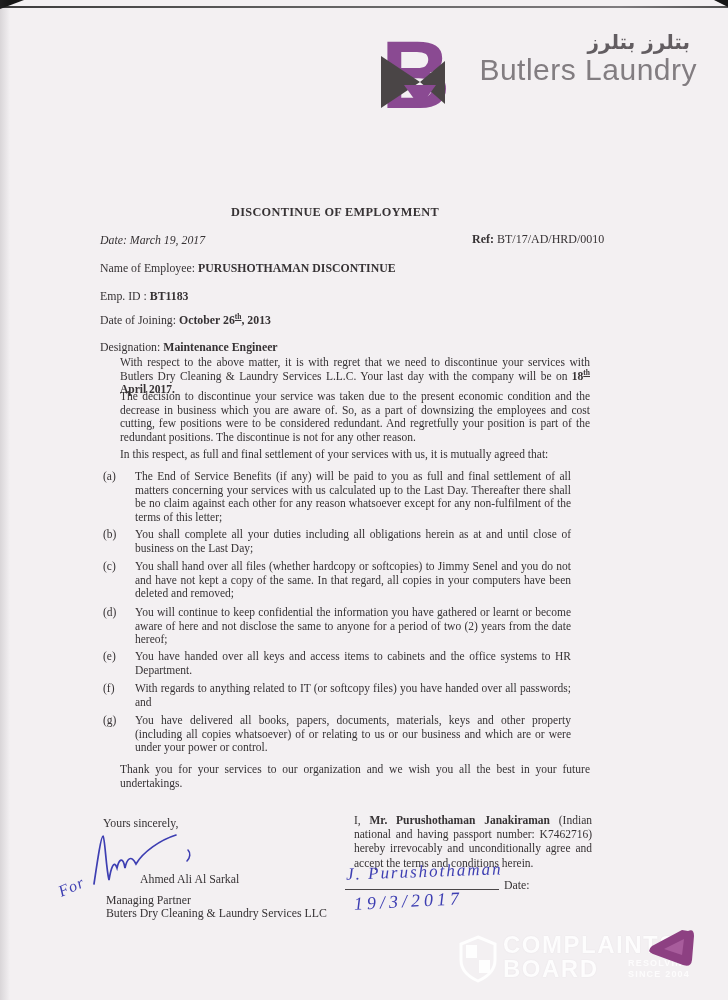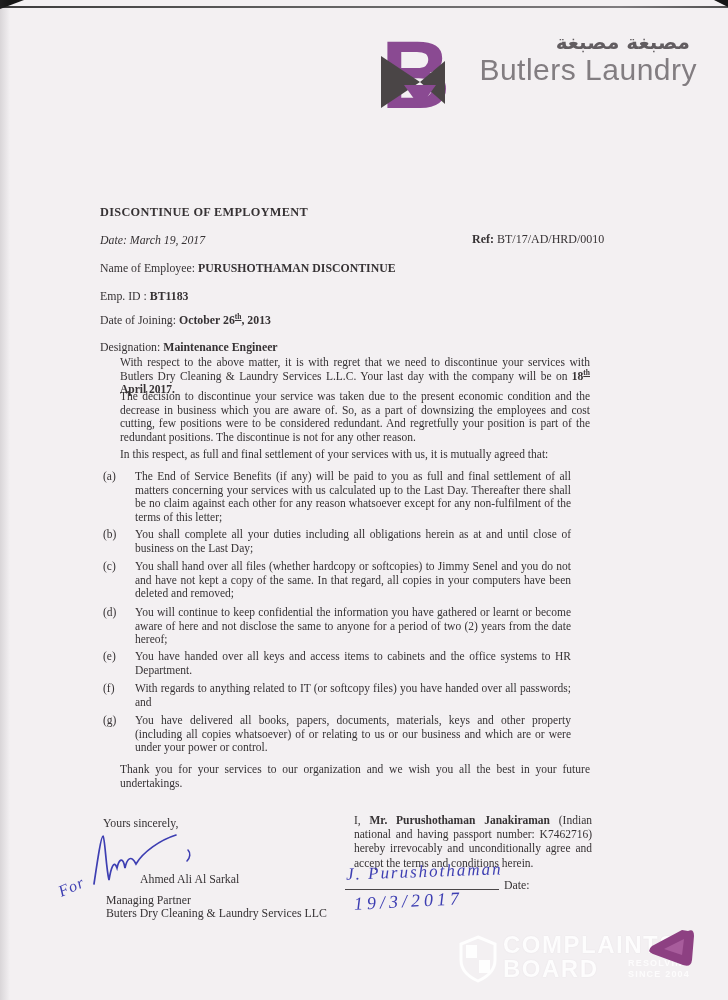--- a/index.html
+++ b/index.html
@@ -12,21 +12,21 @@
   
   .scan-top-line{top:6px;left:0;width:728px;height:2px;background:linear-gradient(to right,#1c1c1c,#4a4a4a 45%,#6a676a 85%,#333);opacity:.85;}
   .scan-corner-tl{top:0;left:0;width:0;height:0;border-top:9px solid #161616;border-right:24px solid transparent;}
   .scan-corner-tr{top:0;right:0;width:0;height:0;border-top:7px solid #161616;border-left:14px solid transparent;}
   .scan-edge-left{top:0;left:0;bottom:0;width:10px;background:linear-gradient(to right,rgba(80,75,80,.16),rgba(0,0,0,0));}
   
   .logo-mark{top:28px;left:381px;width:70px;height:92px;}
   .logo-arabic{top:30px;left:448px;width:242px;text-align:right;font-family:"DejaVu Sans",sans-serif;font-size:20px;font-weight:bold;color:#625d61;letter-spacing:.5px;}
   .logo-latin{top:53px;left:447px;width:250px;font-family:"Liberation Sans",sans-serif;font-size:30px;color:#827d81;letter-spacing:.5px;white-space:nowrap;text-align:right;}
   
-  .title{top:205px;left:100px;width:470px;text-align:left;font-weight:bold;font-size:12.3px;letter-spacing:.3px;}
+  .title{top:205px;left:100px;width:470px;text-align:center;font-weight:bold;font-size:12.3px;letter-spacing:.3px;}
   .row{font-size:11.8px;white-space:nowrap;}
   .para{width:470px;text-align:justify;font-size:11.5px;line-height:13.7px;margin-left:20px;}
   .b{font-weight:bold;}
   sup.s{font-size:7.5px;vertical-align:super;line-height:0;text-decoration:underline;}
   #row-date{top:233px;left:100px;font-style:italic;}
   #ref-line{top:232px;left:472px;font-size:12px;}
   #row-name{top:261px;left:100px;}
   #row-emp{top:289px;left:100px;}
   #row-join{top:313px;left:100px;}
   #row-desig{top:340px;left:100px;}
@@ -73,21 +73,21 @@
   <div class="abs scan-edge-left"></div>
 
   <div class="abs logo-mark">
     <svg width="70" height="92" viewBox="0 0 70 92">
       <text x="0" y="80" font-family="Liberation Sans, sans-serif" font-weight="bold" font-size="96" fill="#8a4a92">B</text>
       <polygon points="0,28 39,54 0,80" fill="#4a4546"></polygon>
       <polygon points="64,33 39,54 64,76" fill="#4a4546"></polygon>
       <polygon points="23,57 55,57 39,79" fill="#8a4a92"></polygon>
     </svg>
   </div>
-  <div class="abs logo-arabic">مصبغة مصبغة</div>
+  <div class="abs logo-arabic">بتلرز بتلرز</div>
   <div class="abs logo-latin">Butlers Laundry</div>
 
   <div class="abs title">DISCONTINUE OF EMPLOYMENT</div>
 
   <div class="abs row" id="row-date">
     <span>Date:</span>
     <span>March 19, 2017</span>
   </div>
   <div class="abs row" id="ref-line">
     <span class="b">Ref:</span>

